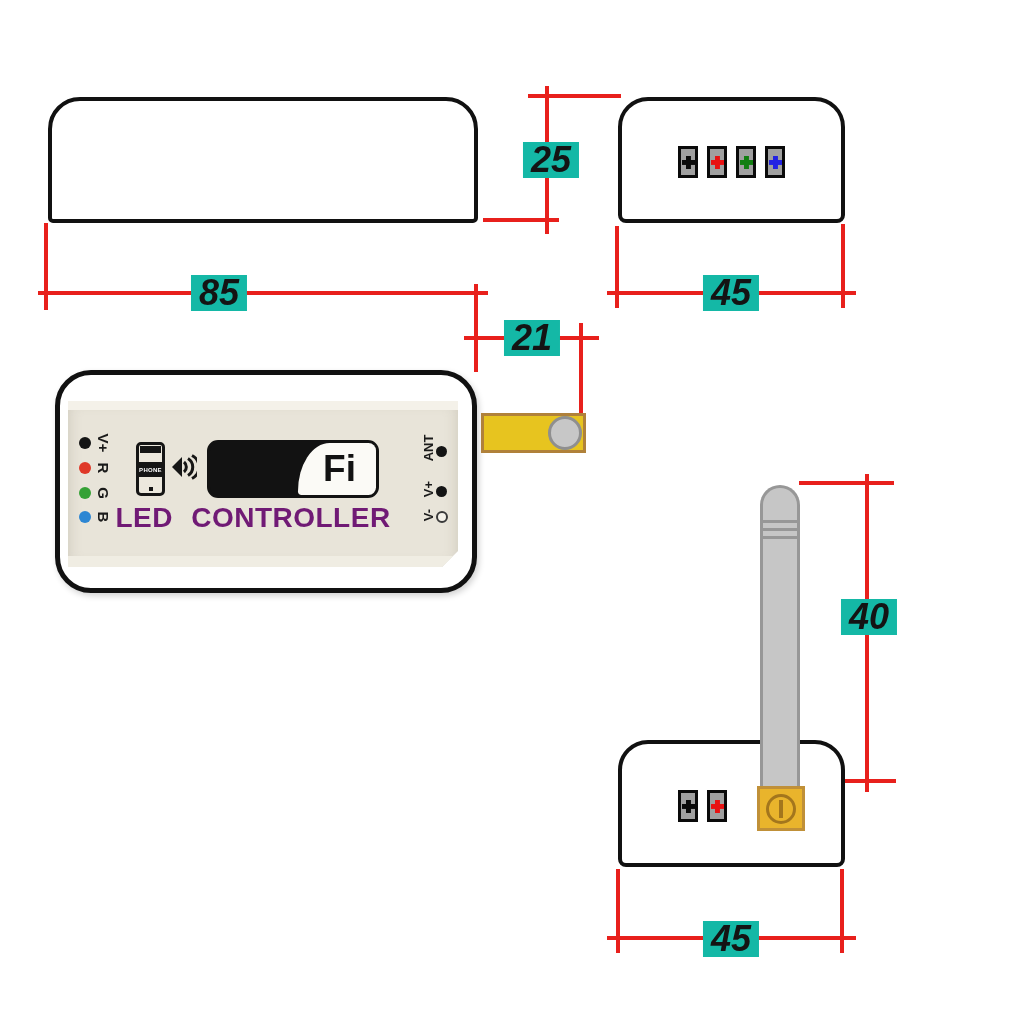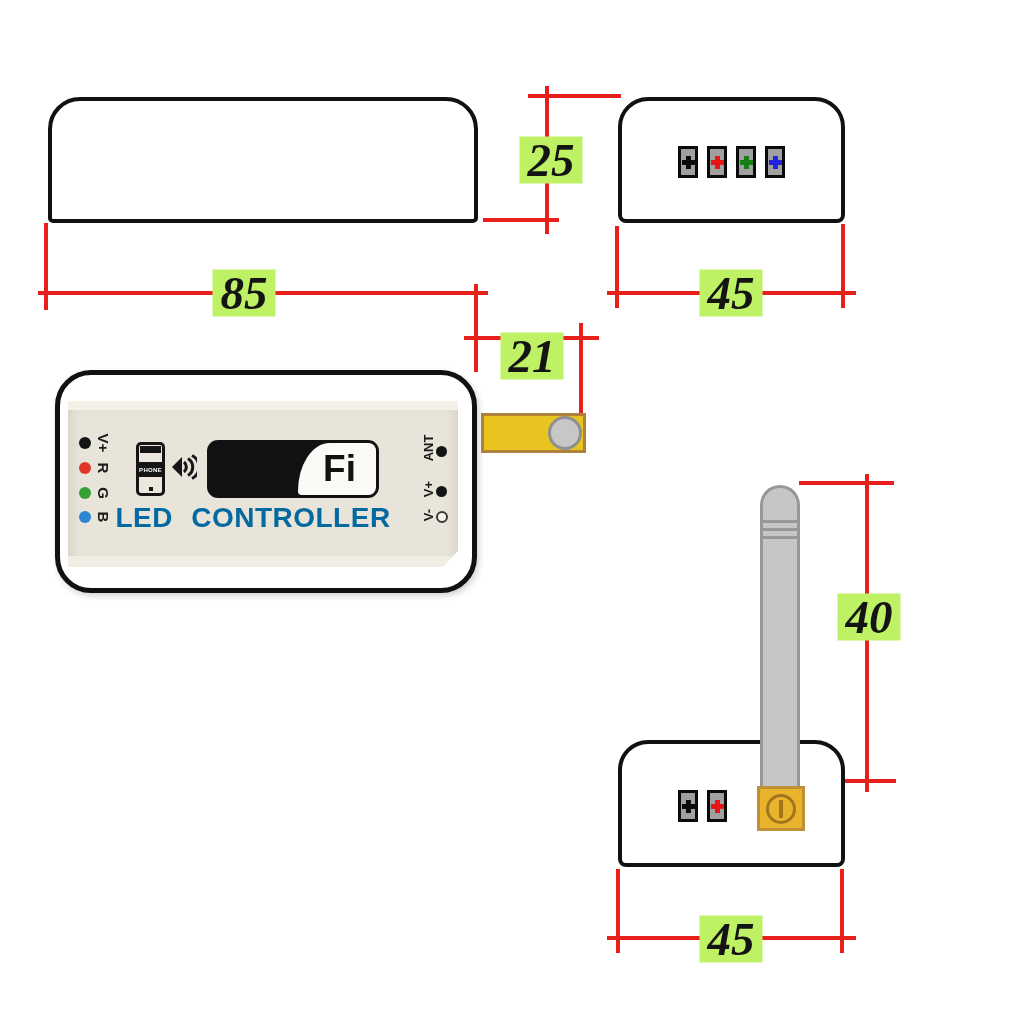--- a/index.html
+++ b/index.html
@@ -3,22 +3,22 @@
 <meta charset="utf-8">
 <style>
   html,body{margin:0;padding:0;background:#fff;}
   .canvas{position:relative;width:1024px;height:1024px;background:#ffffff;overflow:hidden;
           font-family:"Liberation Sans",sans-serif;}
   
   .dev{position:absolute;background:#fff;border:4px solid #111;box-sizing:border-box;z-index:2;}
   
   .rl{position:absolute;background:var(--red,#e8201c);z-index:1;}
   .dimtext{position:absolute;transform:translate(-50%,-50%);
-           font-family:Liberation Serif, serif;font-style:italic;font-weight:600;
-           font-size:47px;color:#141414;background:#bef264;padding:0 8px;line-height:1;z-index:5;}
+           font-family:Liberation Sans, sans-serif;font-style:italic;font-weight:600;
+           font-size:36px;color:#141414;background:#14b8a6;padding:0 8px;line-height:1;z-index:5;}
   
   .terminal{position:absolute;width:20px;height:32px;background:#a0a0a0;
             border:3px solid #0a0a0a;box-sizing:border-box;z-index:3;
             display:flex;align-items:center;justify-content:center;}
   .cross{width:13px;height:13px;
          background:linear-gradient(var(--c,#000),var(--c,#000)) center/100% 38% no-repeat,
                     linear-gradient(var(--c,#000),var(--c,#000)) center/38% 100% no-repeat;}
   
   .label{position:absolute;left:68px;top:401px;width:390px;height:166px;background:#e8e4d9;
          z-index:3;clip-path:polygon(0 0,100% 0,100% calc(100% - 16px),calc(100% - 16px) 100%,0 100%);
@@ -46,21 +46,21 @@
   
   .wifi{position:absolute;left:207px;top:440px;width:172px;height:58px;background:#121212;
         border:3px solid #121212;border-radius:11px;box-sizing:border-box;z-index:4;}
   .wifi-white{position:absolute;right:0;top:0;bottom:0;width:47%;background:#fbfaf6;
               border-radius:34px 8px 8px 4px / 52px 8px 8px 4px;}
   .wifi-wi{position:absolute;left:0;top:0;bottom:0;width:53%;display:flex;align-items:center;
            justify-content:center;color:#fff;font-weight:bold;font-size:37px;}
   .wifi-fi{position:absolute;right:0;top:0;bottom:0;width:44%;display:flex;align-items:center;
            justify-content:center;color:#121212;font-weight:bold;font-size:37px;}
   .led-text{position:absolute;left:88px;top:502px;width:330px;text-align:center;font-weight:bold;
-            font-size:28px;color:#0369a1;word-spacing:10px;letter-spacing:.5px;z-index:4;
+            font-size:28px;color:#701a75;word-spacing:10px;letter-spacing:.5px;z-index:4;
             font-family:"Liberation Sans",sans-serif;}
   
   .yconn{position:absolute;left:481px;top:413px;width:105px;height:40px;background:var(--yellow,#e7c41f);
          border:3px solid #b0813a;box-sizing:border-box;z-index:2;}
   .yconn-circle{position:absolute;left:548px;top:416px;width:34px;height:34px;border-radius:50%;
                 background:#c7c7c7;border:3px solid #8f8f8f;box-sizing:border-box;z-index:3;}
   
   .rod{position:absolute;left:760px;top:485px;width:40px;height:305px;background:var(--agray,#c6c6c6);
        border:3px solid #979797;border-bottom:none;border-radius:20px 20px 0 0;box-sizing:border-box;z-index:3;}
   .groove{position:absolute;left:762px;width:36px;height:3px;background:#979797;z-index:4;}
@@ -74,21 +74,21 @@
 </head>
 <body>
 
 <div class="canvas" style="--red: #e8201c;">
 
   <div class="dev" style="left:48px;top:97px;width:430px;height:126px;border-radius:32px 32px 5px 5px;"></div>
 
   <div class="rl" style="left:38px;top:291px;width:450px;height:4px;"></div>
   <div class="rl" style="left:44px;top:223px;width:4px;height:87px;"></div>
   <div class="rl" style="left:474px;top:284px;width:4px;height:88px;"></div>
-  <span class="dimtext" style="left:244px;top:293px;">85</span>
+  <span class="dimtext" style="left:219px;top:293px;">85</span>
 
   <div class="rl" style="left:545px;top:86px;width:4px;height:148px;"></div>
   <div class="rl" style="left:528px;top:94px;width:93px;height:4px;"></div>
   <div class="rl" style="left:483px;top:218px;width:76px;height:4px;"></div>
   <span class="dimtext" style="left:551px;top:160px;">25</span>
 
   <div class="dev" style="left:618px;top:97px;width:227px;height:126px;border-radius:30px 30px 8px 8px;"></div>
   <div class="terminal" style="left:678px;top:146px;">
     <div class="cross" style="--c: #0a0a0a;"></div>
   </div>
@@ -148,21 +148,21 @@
   <div class="vlabel ccw" style="left:416px;top:477px;font-size:13px;">V+</div>
   <div class="dot rpin-dot" style="top:486px;--c:#141414;"></div>
   <div class="vlabel ccw" style="left:416px;top:503px;font-size:13px;">V-</div>
   <div class="ring" style="top:511px;"></div>
 
   <div class="yconn" style="--yellow: #e7c41f;"></div>
   <div class="yconn-circle"></div>
 
   <div class="rl" style="left:464px;top:336px;width:135px;height:4px;"></div>
   <div class="rl" style="left:579px;top:323px;width:4px;height:90px;"></div>
-  <span class="dimtext" style="left:532px;top:356px;">21</span>
+  <span class="dimtext" style="left:532px;top:338px;">21</span>
 
   <div class="dev" style="left:618px;top:740px;width:227px;height:127px;border-radius:30px 30px 8px 8px;"></div>
 
   <div class="rod" style="--agray: #c6c6c6;"></div>
   <div class="groove" style="top:520px;"></div>
   <div class="groove" style="top:528px;"></div>
   <div class="groove" style="top:536px;"></div>
   <div class="gold" style="--gold: #e9b42c;">
     <div class="gold-circle">
       <div class="gold-slot"></div>

